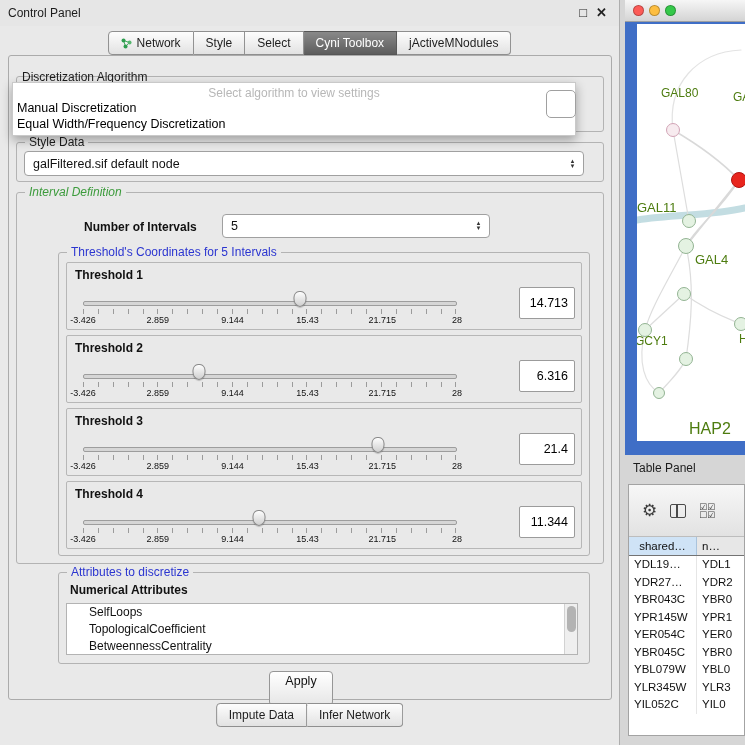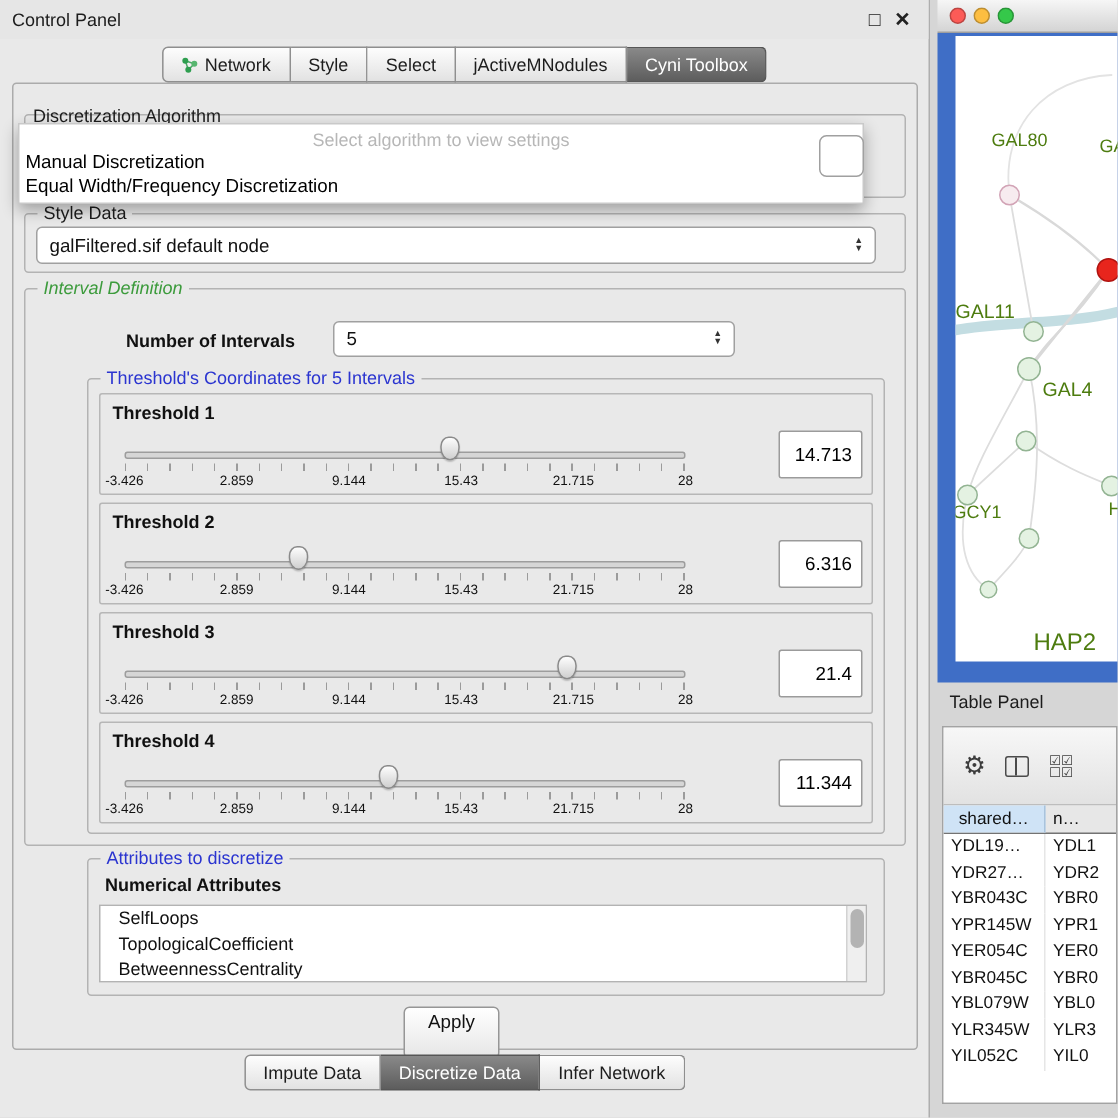--- a/index.html
+++ b/index.html
@@ -66,21 +66,21 @@
     background:repeating-linear-gradient(90deg,#9b9b9b 0,#9b9b9b 1px,transparent 1px,transparent 14.9px);}
   .scale{position:absolute;left:0;right:0;top:26px;height:12px;font-size:9px;color:#111;}
   .scale span{position:absolute;transform:translateX(-50%);white-space:nowrap;}
   .th-value{position:absolute;right:6px;top:24px;width:56px;height:32px;border:1px solid #9b9b9b;border-radius:2px;
     background:#fff;font-size:12.5px;text-align:right;padding-right:6px;font-family:"Liberation Sans",sans-serif;color:#000;}
 
   
   .attr-group{left:58px;top:572px;width:532px;height:92px;}
   .attr-title{position:absolute;left:70px;top:583px;font-size:12px;font-weight:bold;color:#111;}
   .listbox{position:absolute;left:66px;top:603px;width:512px;height:52px;background:#fff;border:1px solid #b3b3b3;overflow:hidden;}
-  .listbox .li{height:17px;line-height:17px;padding-left:12px;font-size:12px;color:#111;white-space:nowrap;}
+  .listbox .li{height:17px;line-height:17px;padding-left:22px;font-size:12px;color:#111;white-space:nowrap;}
   .vscroll{position:absolute;right:0;top:0;bottom:0;width:13px;background:#efefef;border-left:1px solid #d2d2d2;}
   .vthumb{position:absolute;left:2px;top:2px;width:9px;height:26px;background:#b3b3b3;border-radius:5px;}
 
   .btn{position:absolute;left:269px;top:671px;width:64px;height:35px;background:linear-gradient(#fff,#e6e6e6);
     border:1px solid #969696;border-radius:4px;font-size:12.5px;text-align:center;line-height:19px;color:#111;cursor:default;}
 
   .net-tab-icon{width:11px;height:11px;display:inline-block;}
 
   
   .net-win{position:absolute;left:625px;top:0;width:120px;height:455px;}
@@ -126,22 +126,22 @@
       <svg class="net-tab-icon" viewBox="0 0 11 11">
         <path d="M2.5 2.5L8.5 4.5L4.5 8.5Z" stroke="#4aa866" fill="none" stroke-width="1"></path>
         <circle cx="2.5" cy="2.5" r="2" fill="#2e9e4f"></circle>
           <circle cx="8.5" cy="4.5" r="2" fill="#57b66f"></circle>
           <circle cx="4.5" cy="8.5" r="2" fill="#2e9e4f"></circle>
       </svg>
       <span>Network</span>
     </span>
     <span class="tab">Style</span>
     <span class="tab">Select</span>
+    <span class="tab sel">Cyni Toolbox</span>
     <span class="tab">jActiveMNodules</span>
-    <span class="tab sel">Cyni Toolbox</span>
   </div>
 
   <div class="inner-panel"></div>
 
   <span class="algo-label">Discretization Algorithm</span>
   <div class="group algo-group"></div>
   <div class="algo-combo-cap"></div>
   <div class="algo-popup">
     <div class="ph">Select algorithm to view settings</div>
     <div class="opt b">Manual Discretization</div>
@@ -260,21 +260,20 @@
       </div>
     <div class="vscroll">
         <div class="vthumb"></div>
       </div>
   </div>
 
   <div class="btn">Apply</div>
 
   <div class="seg seg-bottom">
     <span class="tab">Impute Data</span>
-    <span class="tab sel">Discretize Data</span>
     <span class="tab">Infer Network</span>
   </div>
 </div>
 
 <div class="net-win">
   <div class="net-title">
     <span class="light red"></span>
     <span class="light yellow"></span>
     <span class="light green"></span>
   </div>

